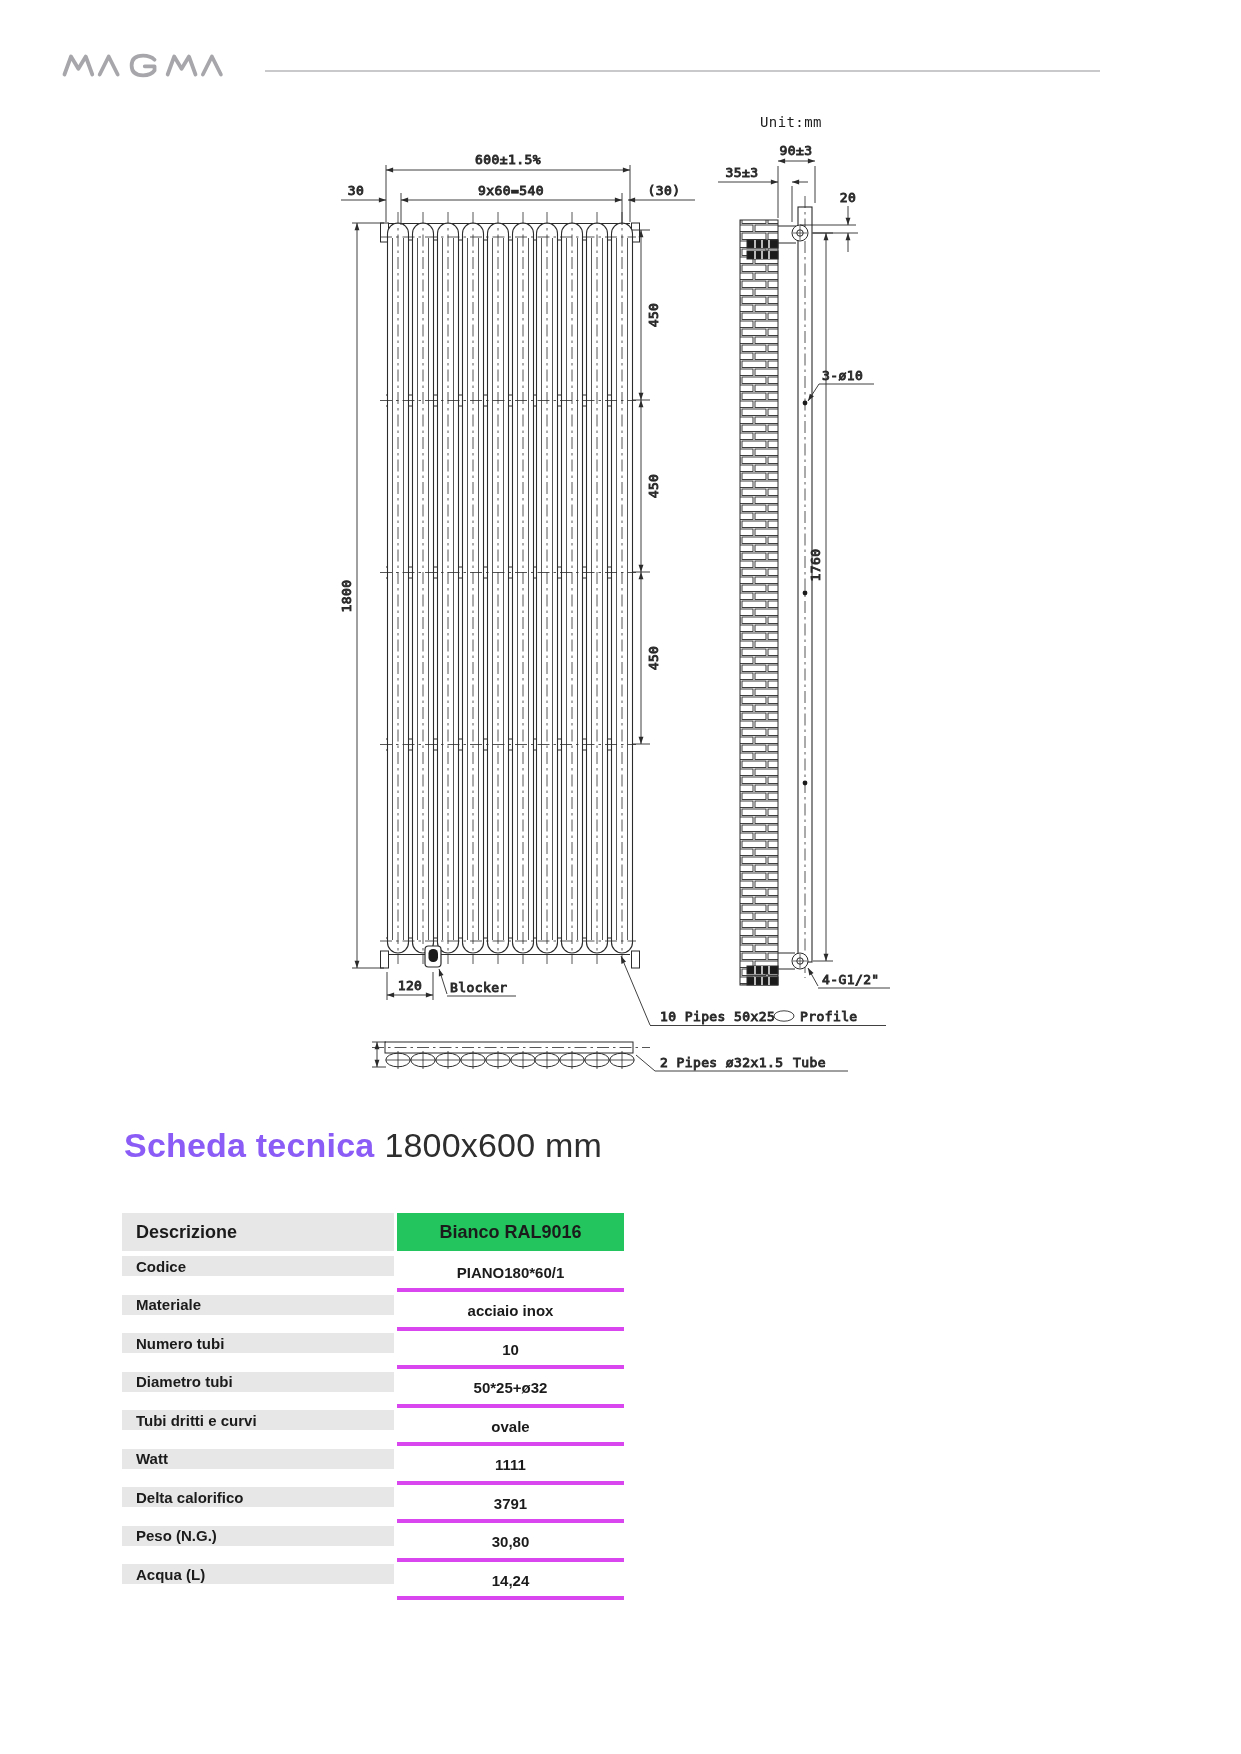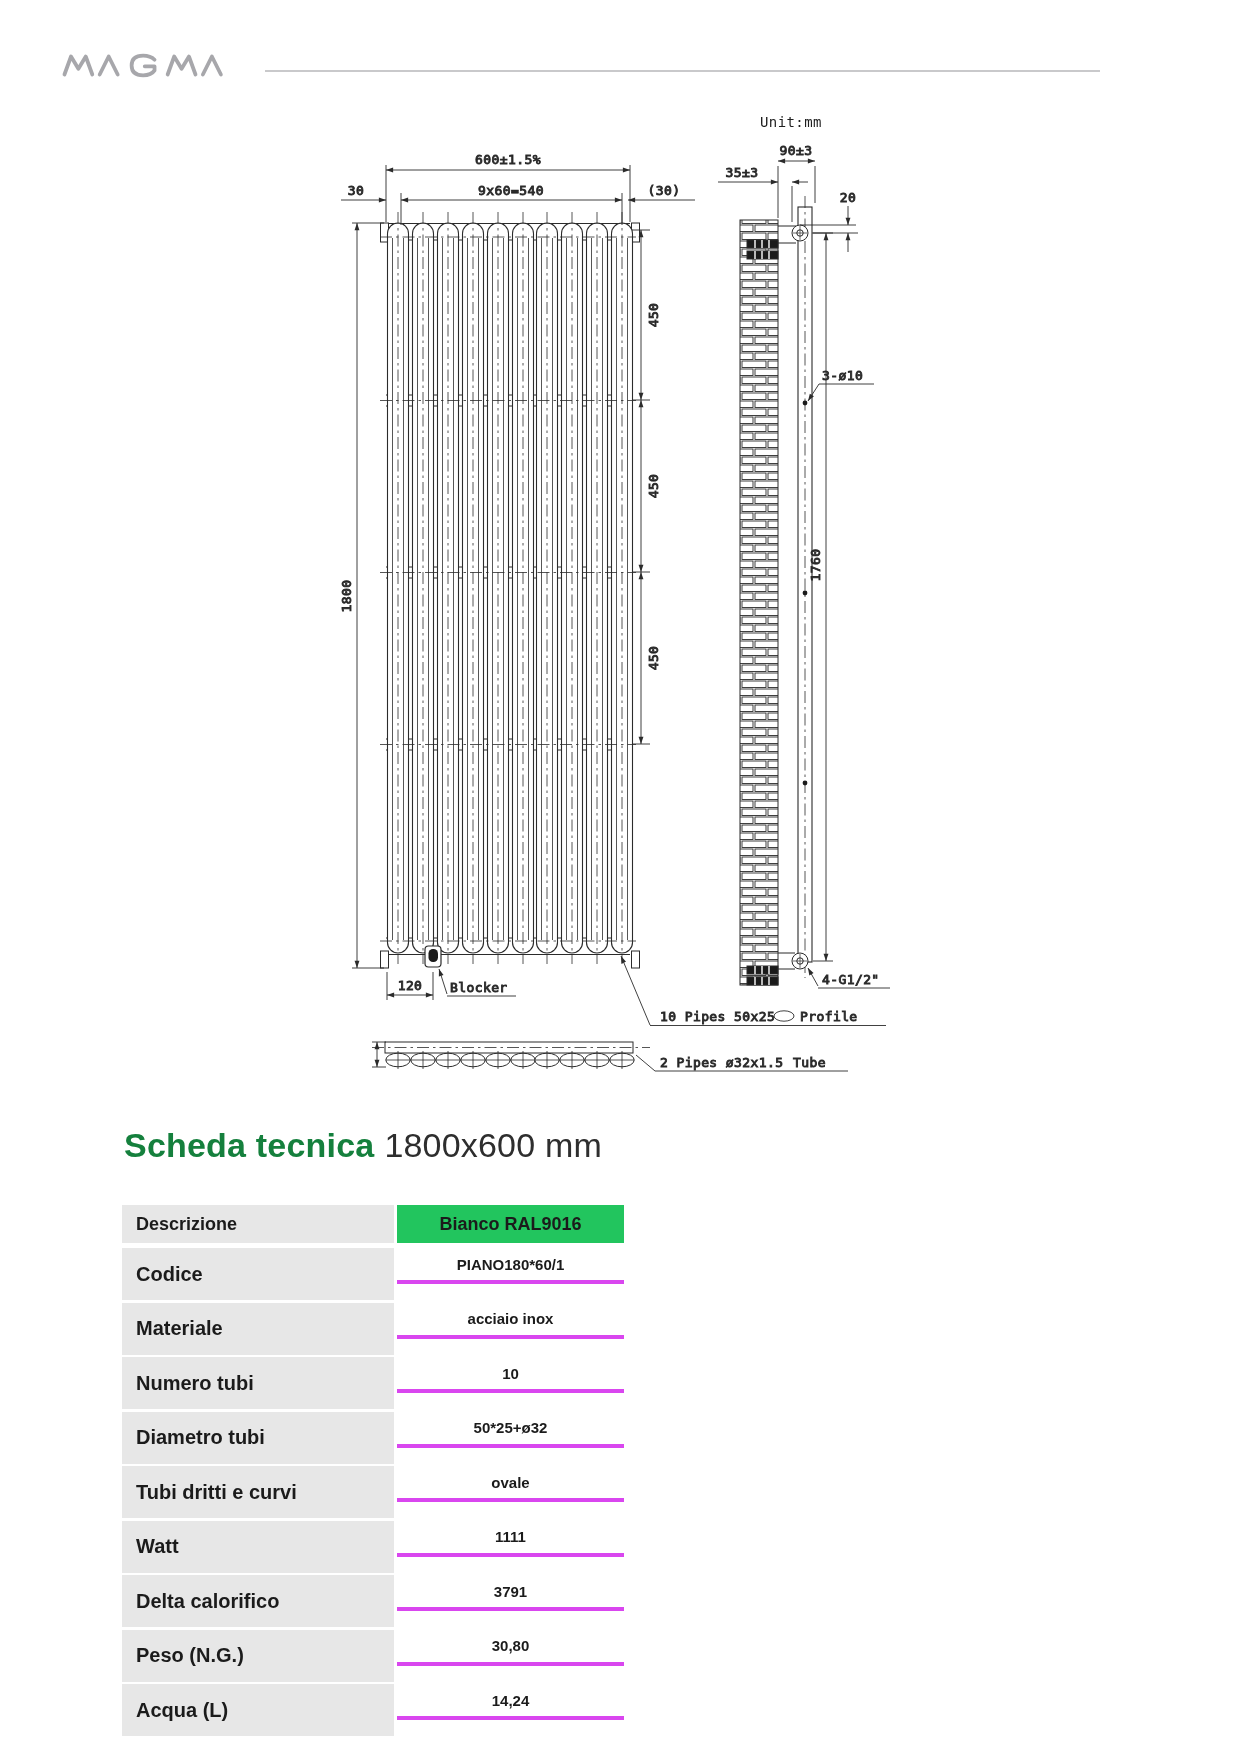--- a/index.html
+++ b/index.html
@@ -4,33 +4,33 @@
 <style>
   html,body{margin:0;padding:0;background:#fff;}
   .page{position:relative;width:1241px;height:1754px;background:#ffffff;overflow:hidden;
         font-family:"Liberation Sans",sans-serif;color:#1b1b1b;}
   .logo{position:absolute;left:62px;top:53px;}
   .hrule{position:absolute;left:265px;top:70px;width:835px;height:1.6px;background:#c9c9cb;}
   .drawing{position:absolute;left:0;top:0;}
   .drawing text{font-family:"DejaVu Sans Mono",monospace;font-size:13px;fill:#1f1f1f;letter-spacing:.4px;}
   .drawing text.unit{font-size:14px;}
   .sheet-title{position:absolute;left:124px;top:1126px;font-size:34px;letter-spacing:.2px;}
-  .sheet-title .t1{font-weight:bold;color:#15803d;}
+  .sheet-title .t1{font-weight:bold;color:#8b5cf6;}
   .sheet-title .t2{font-weight:normal;color:#2e2e2e;margin-left:10px;}
   .tbl{position:absolute;left:122px;top:1205px;width:505px;}
   .trow{display:flex;margin-top:2.5px;}
-  .thead{display:flex;margin-top:0;}
+  .thead{display:flex;margin-top:8px;}
   .cell-l{width:275px;box-sizing:border-box;background:#e7e7e7;padding-left:14px;
           display:flex;align-items:center;font-weight:bold;border-right:3px solid #ffffff;}
   .cell-r{width:227px;box-sizing:border-box;background:#ffffff;display:flex;align-items:center;
           justify-content:center;font-weight:bold;border-bottom:4px solid #d946ef;}
   .thead .cell-l{height:38px;font-size:18px;}
   .thead .cell-r{height:38px;font-size:18px;background:#22c55e;border-bottom:none;}
   .thead{margin-bottom:5px;}
-  .trow .cell-l{height:52px;font-size:20px;}
+  .trow .cell-l{height:20px;font-size:15px;}
   .trow .cell-r{height:36px;font-size:15px;}
 </style>
 </head>
 <body>
 
 <div class="page">
 
   <svg class="logo" width="172" height="25" viewBox="0 0 210 30" role="img" aria-label="MAGMA">
     <g fill="none" stroke="#a7a7ab" stroke-width="4.6" stroke-linecap="round" stroke-linejoin="round">
       <path d="M3,26 L11,4 L20,19 L29,4 L37,26"></path>

